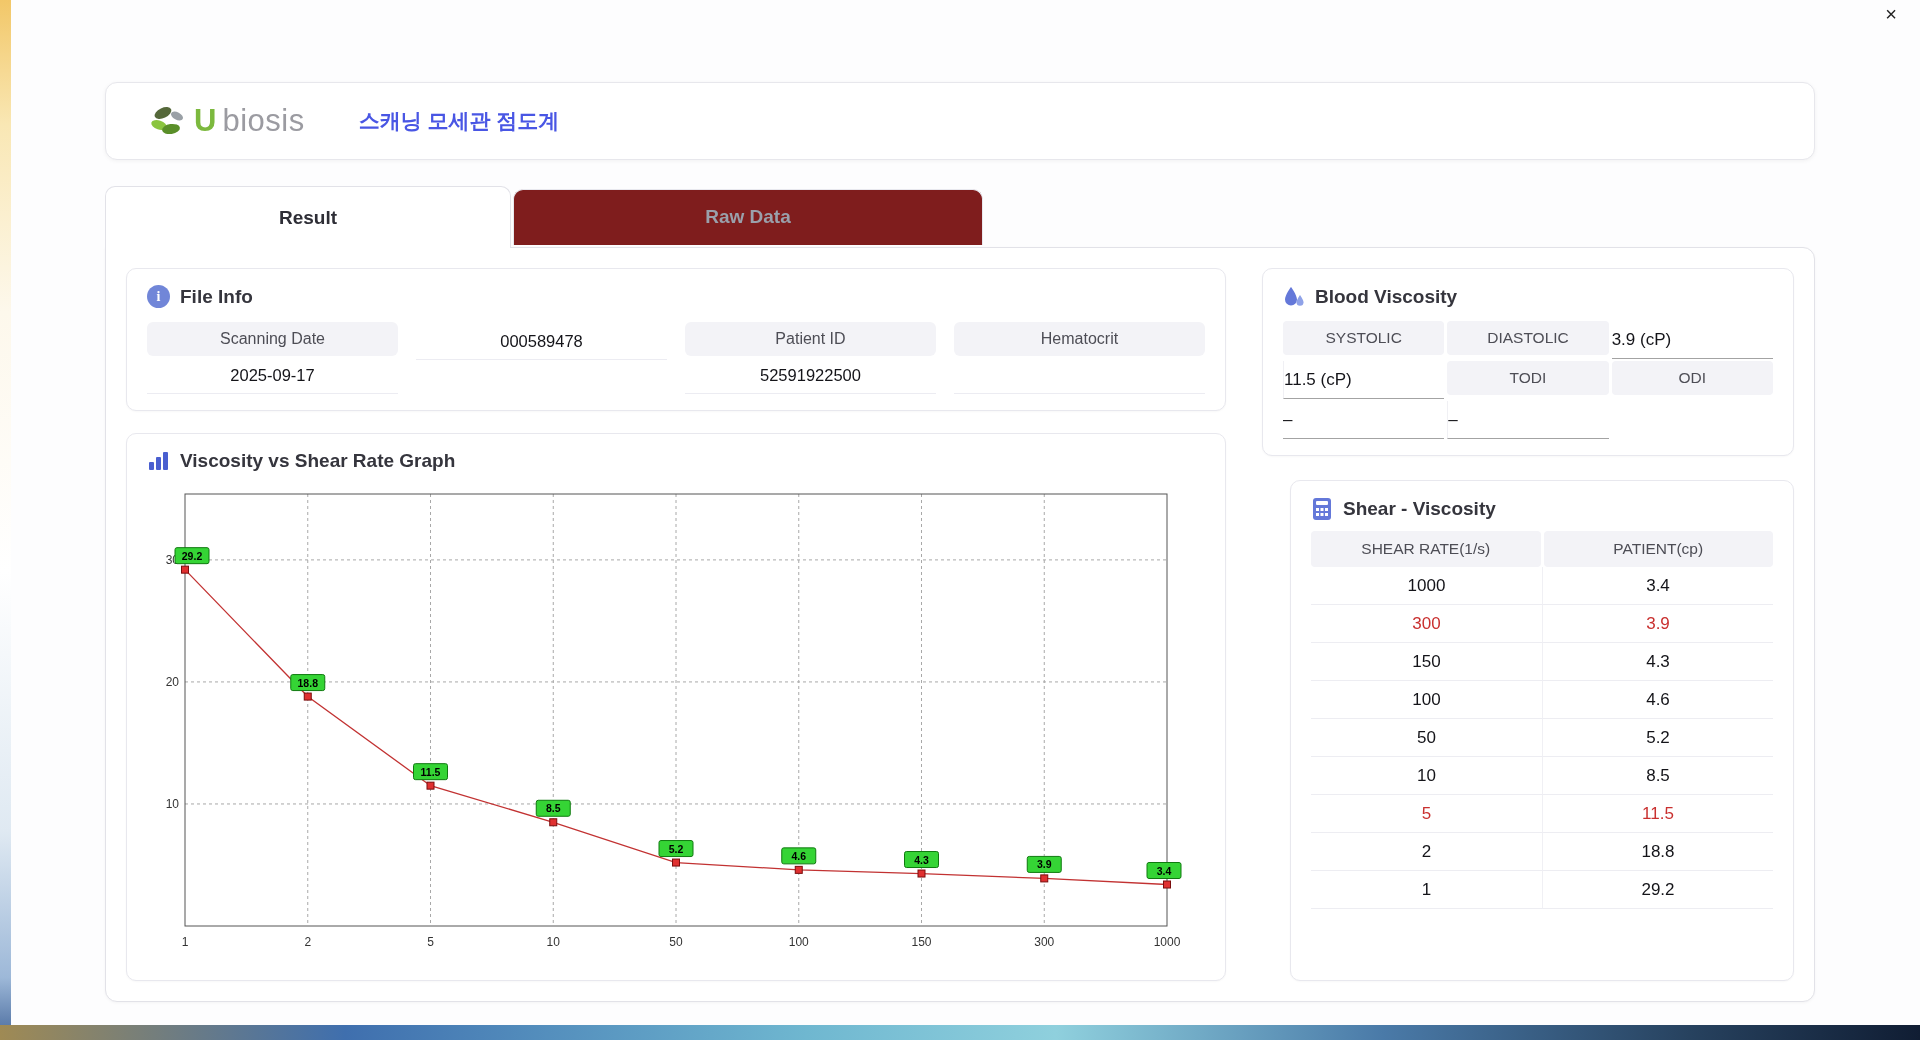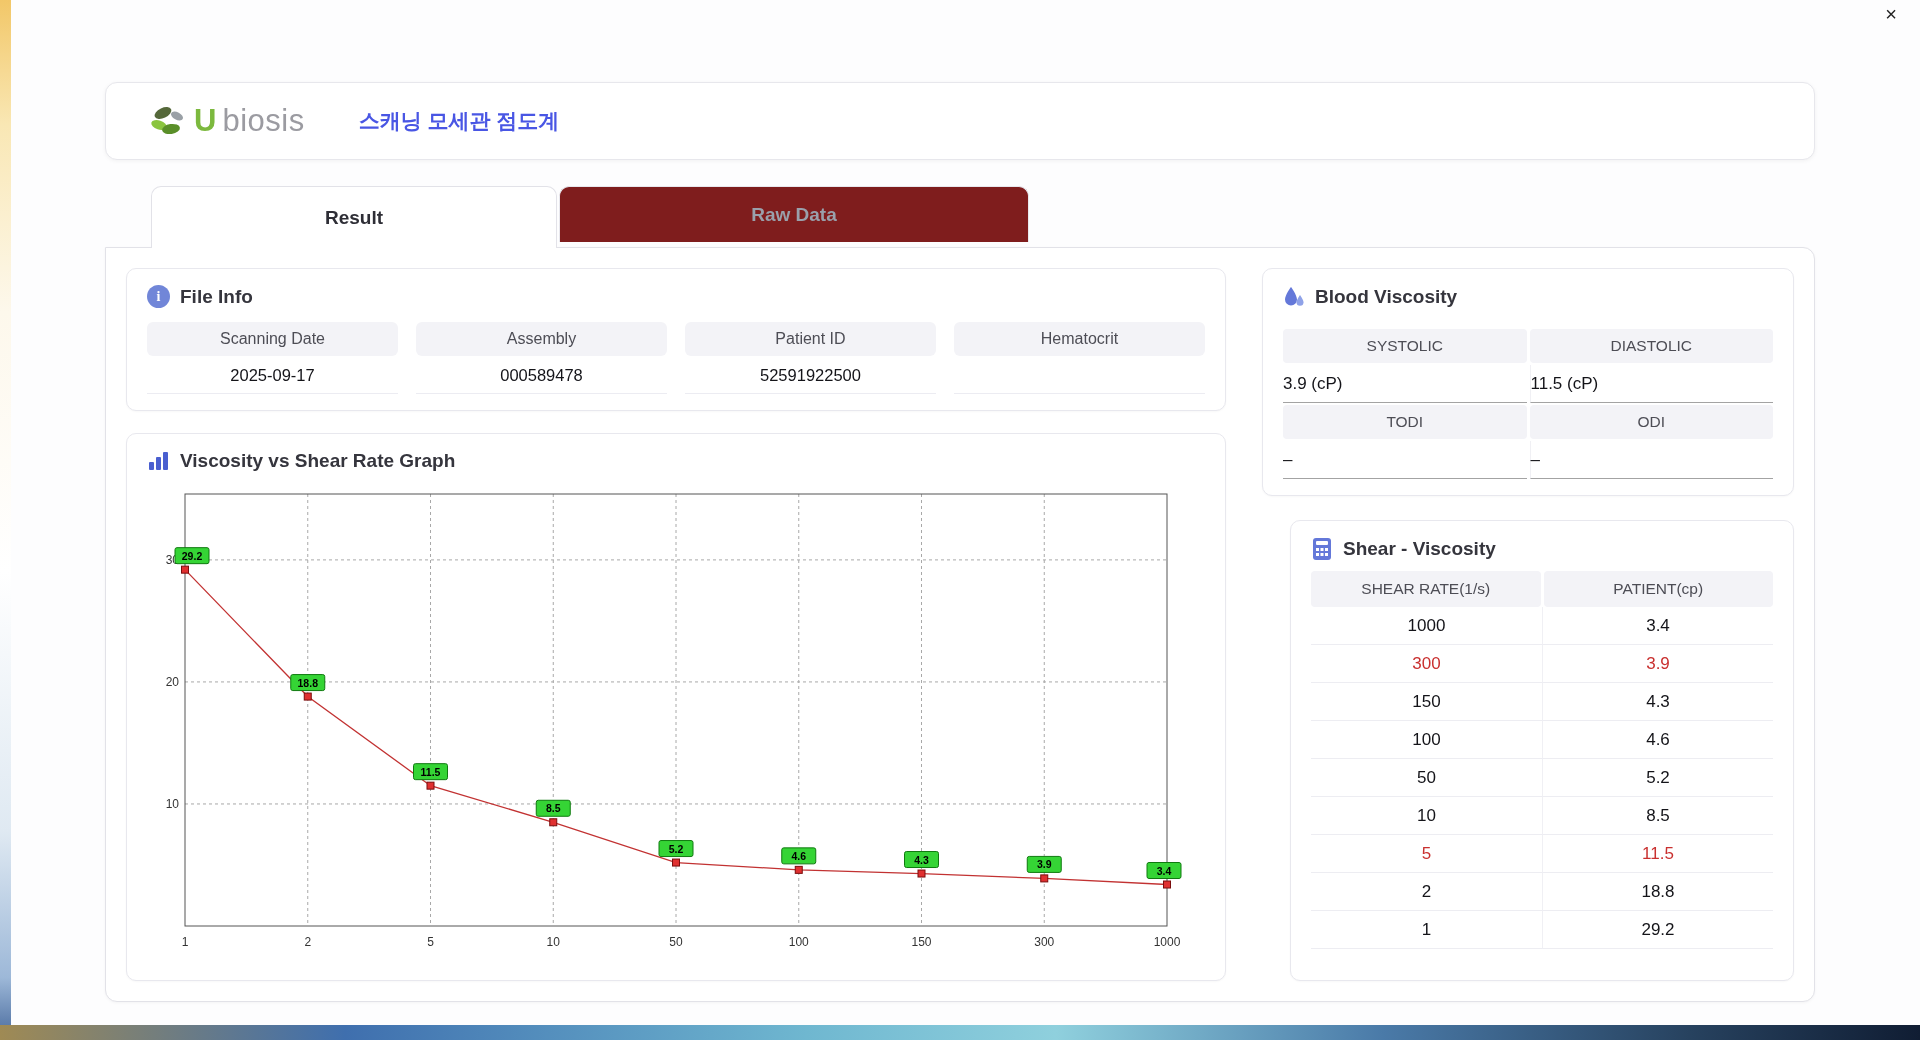--- a/index.html
+++ b/index.html
@@ -33,21 +33,21 @@
     height:78px; background:#fff; border:1px solid #e7e7ec; border-radius:12px;
     box-shadow:0 1px 4px rgba(0,0,0,.05);
     display:flex; align-items:center; padding:0 44px; margin-bottom:26px;
   }
   .logo { display:flex; align-items:center; gap:6px; }
   .logo-u { font-size:31px; font-weight:bold; color:#7cb93e; }
   .logo-rest { font-size:31px; font-weight:500; color:#9b9ba1; letter-spacing:.5px; }
   .app-title { margin-left:54px; font-size:21px; font-weight:bold; color:#4956e4; }
 
   
-  .tabs { display:flex; align-items:flex-start;margin-left:46px; }
+  .tabs { display:flex; align-items:center; }
   .tab {
     display:flex; align-items:center; justify-content:center;
     font-size:19px; font-weight:bold; cursor:pointer;
     border-radius:10px 10px 0 0;
   }
   .tab.active {
     width:406px; height:62px; background:#fff; color:#2e2e36;
     border:1px solid #e2e2e8; border-bottom:none;
     position:relative; z-index:2; margin-bottom:-1px;
   }
@@ -85,21 +85,21 @@
   }
   .field-value {
     height:38px; line-height:38px; text-align:center; font-size:16.5px; color:#141419;
     border-bottom:1px solid #ececf2;
   }
 
   
   #chart { margin-top:10px; }
 
   
-  .bv-grid { display:grid; grid-template-columns:1fr 1fr; gap:2px 3px; margin-top:20px; }
+  .bv-grid { display:grid; grid-template-columns:1fr 1fr 1fr; gap:2px 3px; margin-top:12px; }
   .bv-h {
     background:#f3f3f7; border-radius:4px; height:34px; line-height:34px;
     text-align:center; color:#4d4d55; font-size:15.5px;
   }
   .bv-v {
     height:38px; line-height:38px; font-size:17px; color:#141419;
     border-bottom:1px solid #a3a3a3;
   }
   .bv-v.divider { border-left:1px solid #f0f0f4; }
 
@@ -157,21 +157,20 @@
             <div class="card-title">
               <span class="info-icon">i</span>
               <span>File Info</span>
             </div>
             <div class="fields">
               <div class="field">
                 <div class="field-label">Scanning Date</div>
                 <div class="field-value">2025-09-17</div>
               </div>
               <div class="field">
-                <div class="field-label">Assembly</div>
                 <div class="field-value">000589478</div>
               </div>
               <div class="field">
                 <div class="field-label">Patient ID</div>
                 <div class="field-value">52591922500</div>
               </div>
               <div class="field">
                 <div class="field-label">Hematocrit</div>
                 <div class="field-value"></div>
               </div>

